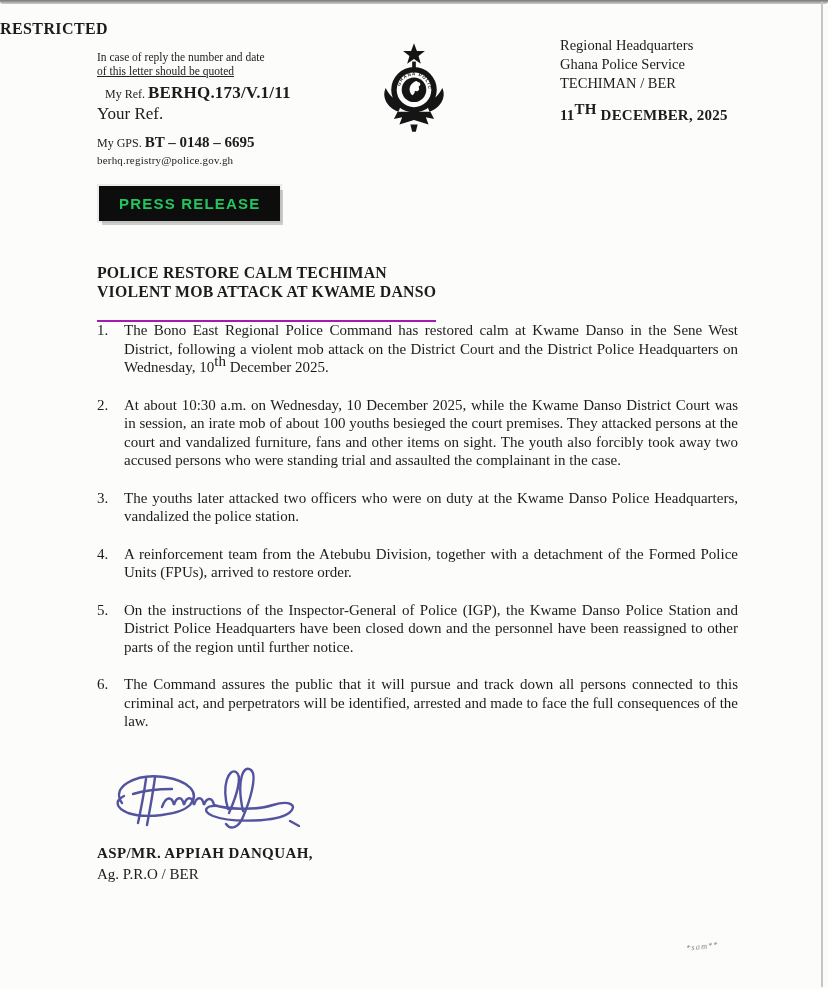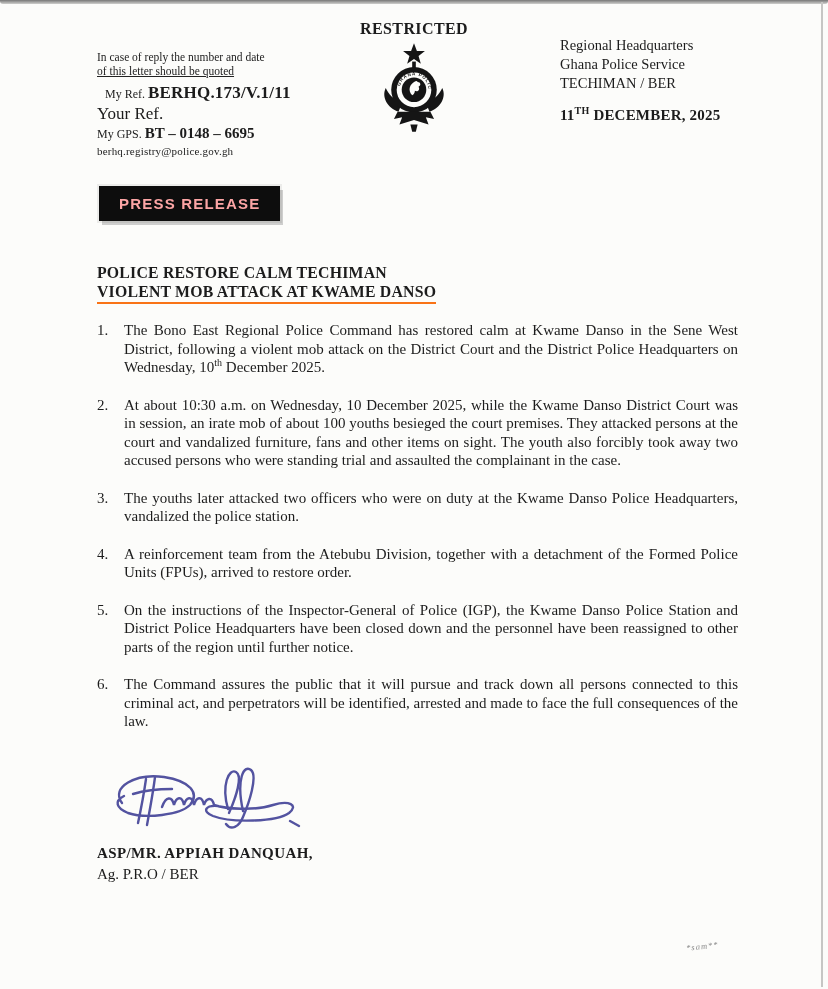--- a/index.html
+++ b/index.html
@@ -14,51 +14,51 @@
     background:linear-gradient(#777, #cfcfcd); border-radius:0 0 3px 3px;
   }
   .photo-edge-right {
     position:absolute; top:2px; right:5px; width:2px; height:985px;
     background:#c6c6c4;
   }
 
   
   .restricted {
     position:absolute; top:20px; left:0; width:100%;
-    text-align:center; font-weight:bold; font-size:16px; letter-spacing:.4px;
+    text-align:left; font-weight:bold; font-size:16px; letter-spacing:.4px;
   }
   .crest { position:absolute; top:42px; left:50%; transform:translateX(-50%); }
 
   .header-left { position:absolute; top:50px; left:97px; width:280px; }
   .note { font-size:11.5px; line-height:14px; color:#222; }
   .note .u { text-decoration:underline; }
   .ref-line { margin-top:5px; font-size:12px;margin-left:8px; }
   .ref-line .big { font-weight:bold; font-size:17px; letter-spacing:.2px; }
   .your-ref { font-size:17px; margin-top:1px; }
-  .gps-line { font-size:12px; margin-top:1px; }
+  .gps-line { font-size:12px; margin-top:10px; }
   .gps-line .big { font-weight:bold; font-size:15px; }
   .email { font-size:11px; margin-top:3px; letter-spacing:.2px;font-family:Liberation Serif, serif; }
 
   .header-right { position:absolute; top:36px; left:560px; width:250px; font-size:14.5px; line-height:19px; }
   .header-right .date { margin-top:13px; font-weight:bold; font-size:15px; letter-spacing:.2px; }
-  sup.sm { font-size:10px; vertical-align:super; line-height:0; }
+  sup.sm { font-size:15px; vertical-align:super; line-height:0; }
 
   
   .press {
     position:absolute; top:186px; left:99px;
-    background:#0d0d0d; color:#fca5a5;
+    background:#0d0d0d; color:#22c55e;
     font-family:"Liberation Sans", sans-serif;
     font-weight:bold; font-size:15px; letter-spacing:1.2px;
     padding:9px 20px;
     box-shadow: 3px 4px 0 rgba(0,0,0,.18), 0 0 0 2px #ececea;
   }
 
   
   .title { position:absolute; top:263px; left:97px; font-weight:bold; font-size:15.8px; line-height:19px; letter-spacing:.2px; }
-  .title .l2 { border-bottom:2px solid #f97316; display:inline-block; padding-bottom:1px; }
+  .title .l2 { border-bottom:2px solid #a21caf; display:inline-block; padding-bottom:19px; }
 
   
   .paras { position:absolute; top:321px; left:97px; width:641px; }
   .para { display:flex; margin-bottom:19px; font-size:15px; line-height:18.5px; }
   .para .num { flex:none; width:27px; }
   .para .body { flex:1; text-align:justify; }
 
   
   .sig { position:absolute; top:763px; left:100px; }
   .signatory { position:absolute; top:843px; left:97px; font-size:15px; line-height:21px; }

